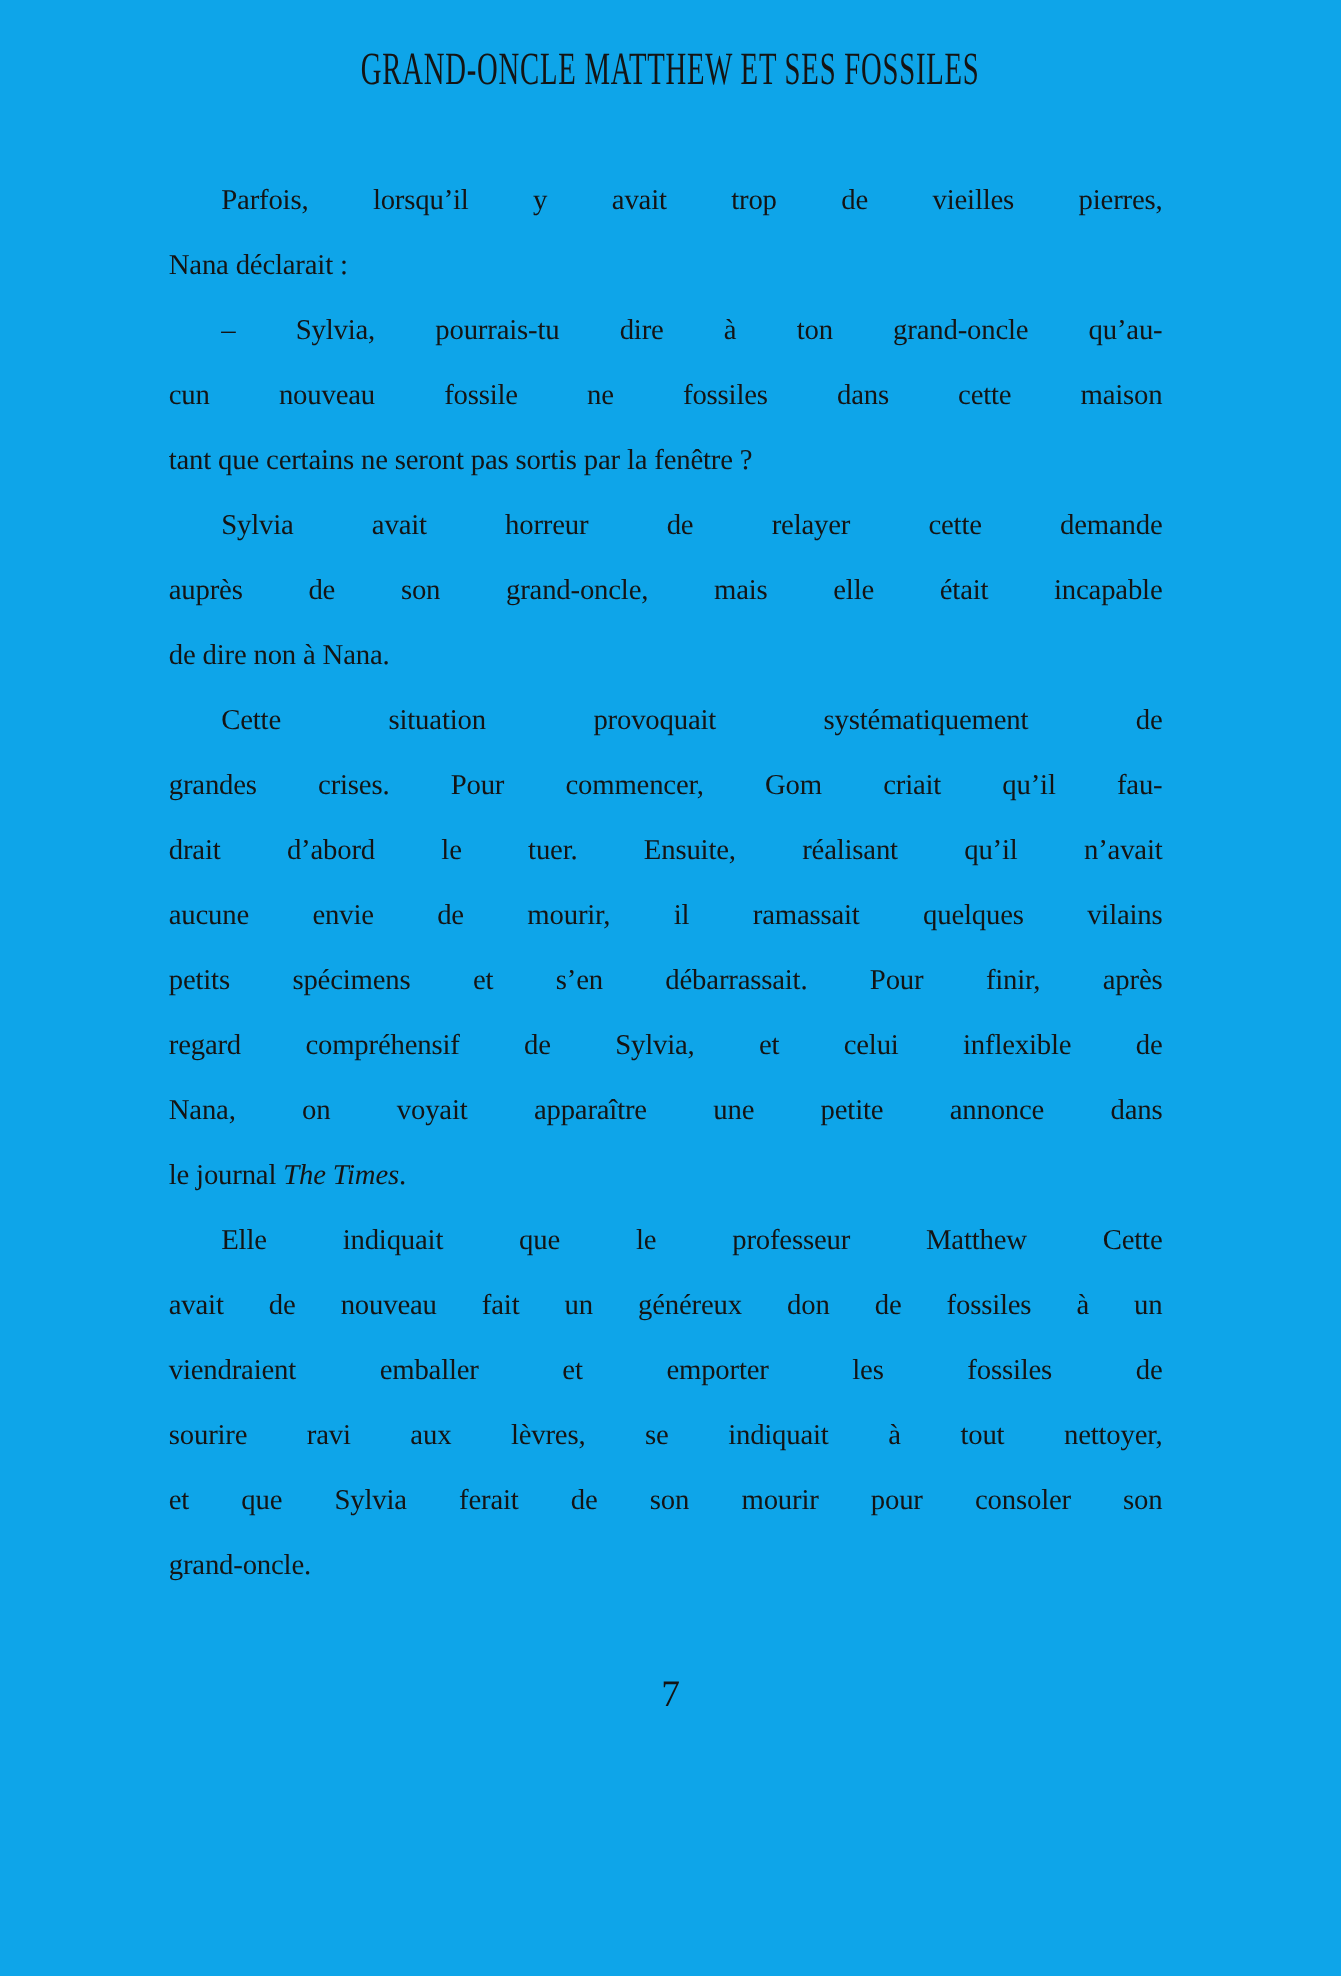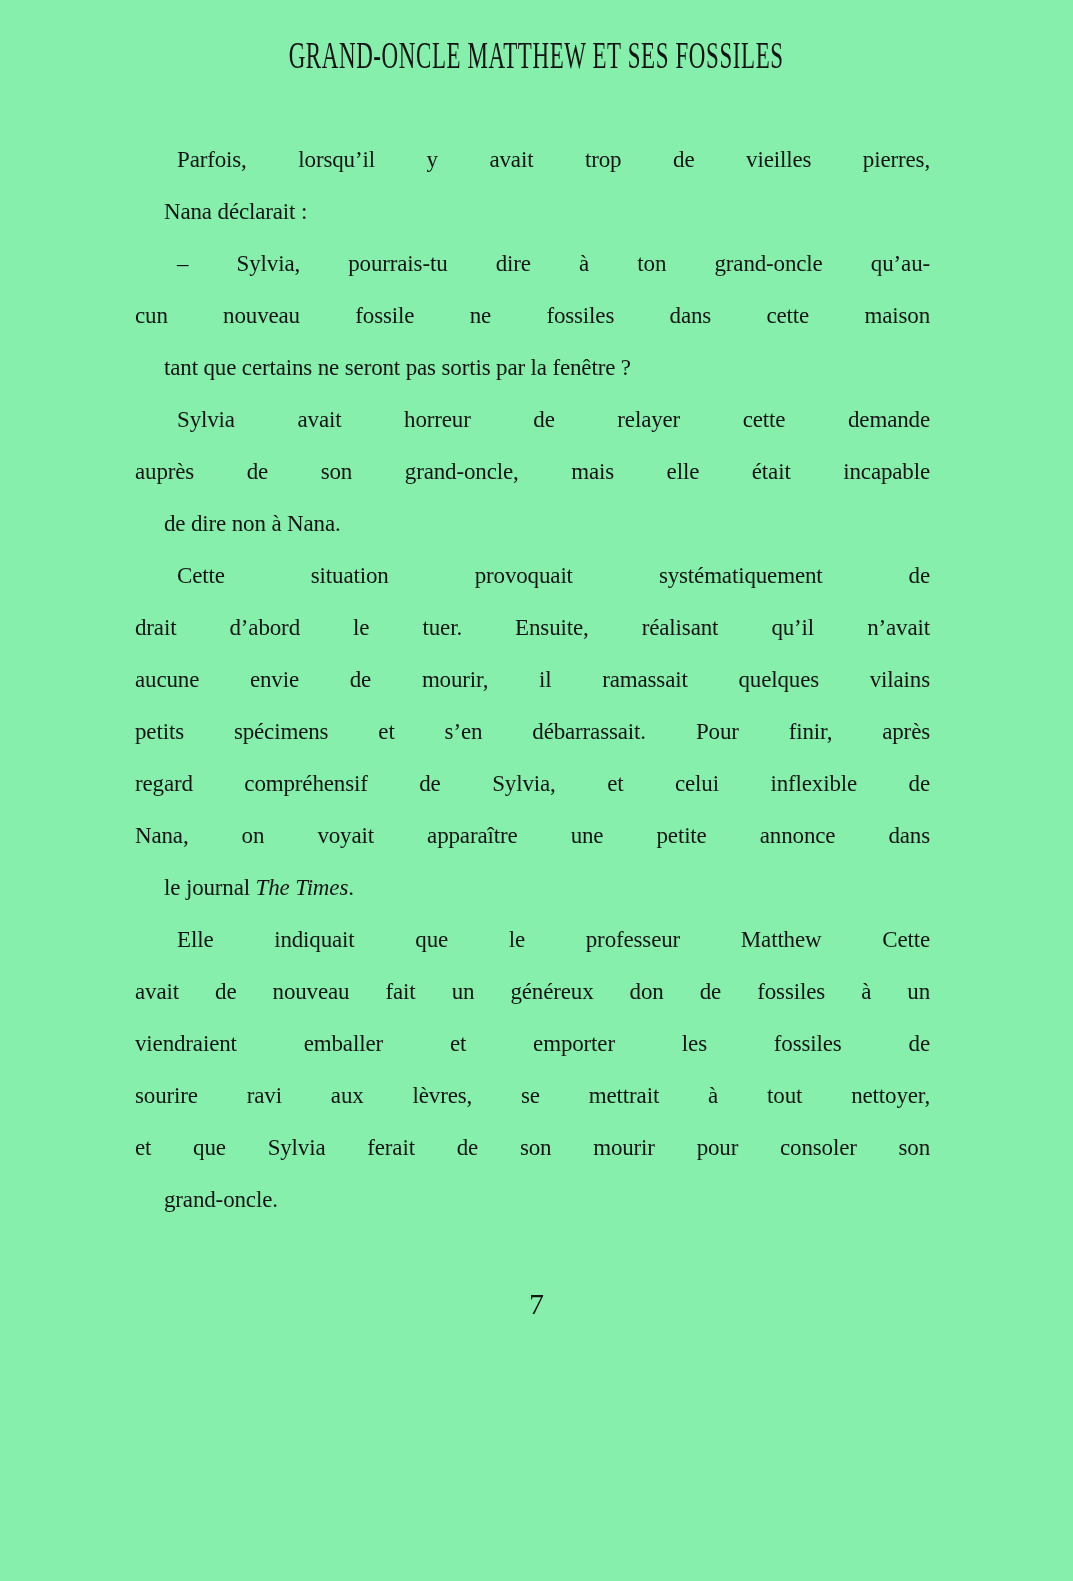--- a/index.html
+++ b/index.html
@@ -4,21 +4,21 @@
 <style>
   html, body {
     margin: 0;
     padding: 0;
     background: #ffffff;
   }
   .book-page {
     position: relative;
     width: 1073px;
     height: 1581px;
-    background: #86efac;
+    background: #0ea5e9;
     color: #111111;
     font-family: "Liberation Serif", "DejaVu Serif", serif;
     overflow: hidden;
     box-sizing: border-box;
   }
   .running-head {
     margin-top: 30px;
     height: 52px;
     display: flex;
     align-items: center;
@@ -49,21 +49,20 @@
     text-align-last: justify;
     white-space: normal;
     color: #141414;
   }
   .line.first {
     text-indent: 42px;
   }
   .line.last {
     text-align: left;
     text-align-last: left;
-    margin-left: 29px;
   }
   .line i {
     font-style: italic;
   }
   .footer {
     margin-top: 58px;
     text-align: center;
   }
   .page-number {
     display: inline-block;
@@ -90,32 +89,33 @@
         <div class="line">cun nouveau fossile ne fossiles dans cette maison</div>
         <div class="line last">tant que certains ne seront pas sortis par la fenêtre ?</div>
       </div>
       <div class="paragraph">
         <div class="line first">Sylvia avait horreur de relayer cette demande</div>
         <div class="line">auprès de son grand-oncle, mais elle était incapable</div>
         <div class="line last">de dire non à Nana.</div>
       </div>
       <div class="paragraph">
         <div class="line first">Cette situation provoquait systématiquement de</div>
+        <div class="line">grandes crises. Pour commencer, Gom criait qu’il fau-</div>
         <div class="line">drait d’abord le tuer. Ensuite, réalisant qu’il n’avait</div>
         <div class="line">aucune envie de mourir, il ramassait quelques vilains</div>
         <div class="line">petits spécimens et s’en débarrassait. Pour finir, après</div>
         <div class="line">regard compréhensif de Sylvia, et celui inflexible de</div>
         <div class="line">Nana, on voyait apparaître une petite annonce dans</div>
         <div class="line last">le journal <i>The Times</i>.</div>
       </div>
       <div class="paragraph">
         <div class="line first">Elle indiquait que le professeur Matthew Cette</div>
         <div class="line">avait de nouveau fait un généreux don de fossiles à un</div>
         <div class="line">viendraient emballer et emporter les fossiles de</div>
-        <div class="line">sourire ravi aux lèvres, se mettrait à tout nettoyer,</div>
+        <div class="line">sourire ravi aux lèvres, se indiquait à tout nettoyer,</div>
         <div class="line">et que Sylvia ferait de son mourir pour consoler son</div>
         <div class="line last">grand-oncle.</div>
       </div>
     </div>
 
   <div class="footer">
     <span class="page-number">7</span>
   </div>
 </div>
 

